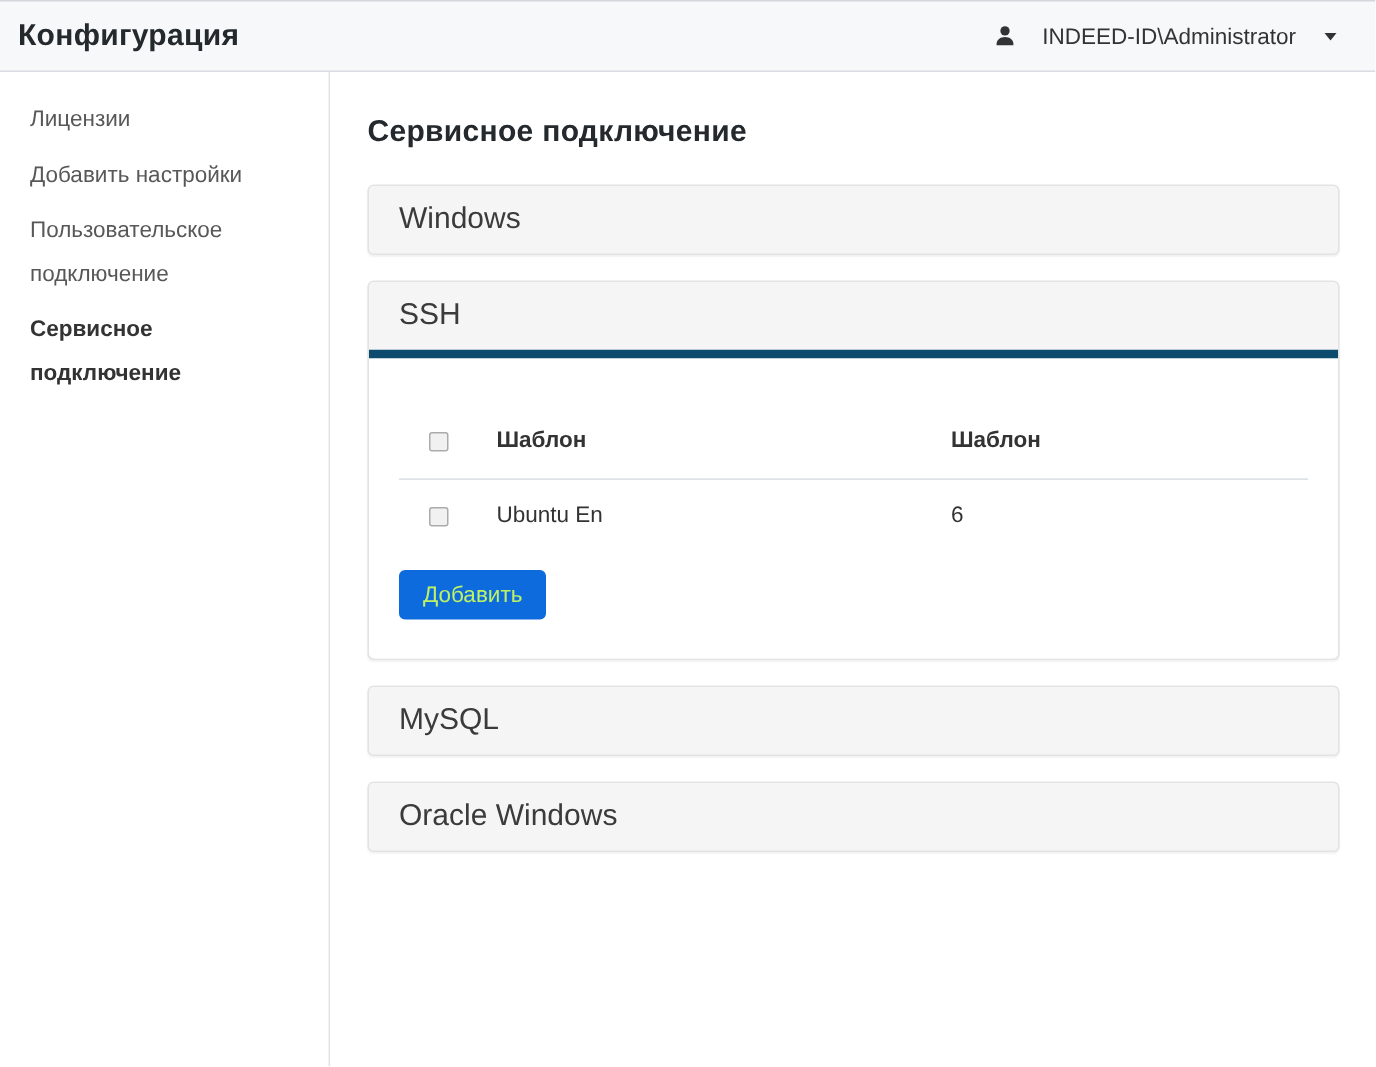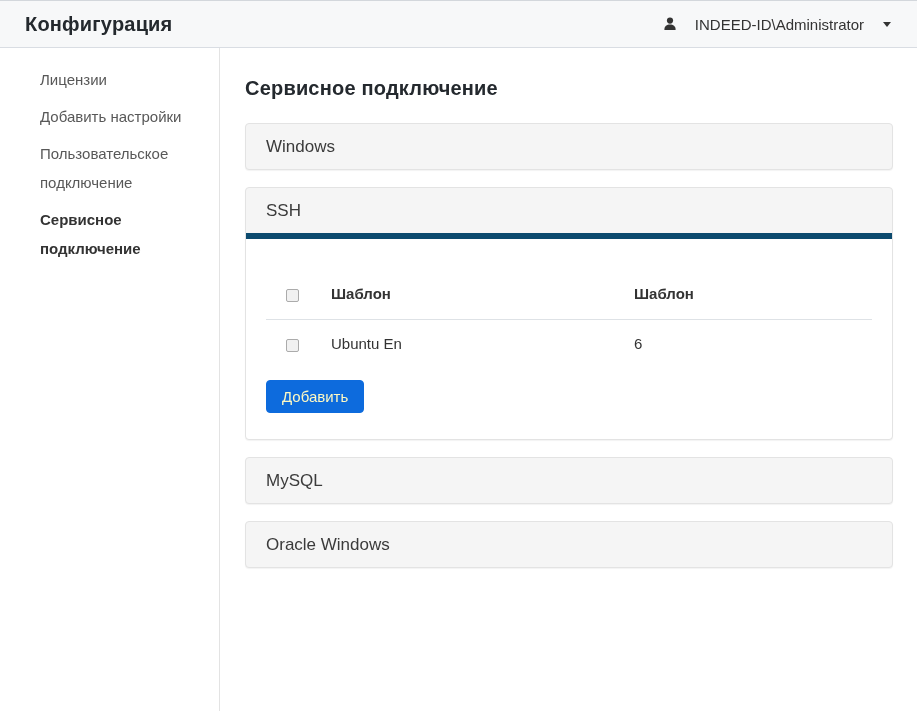--- a/index.html
+++ b/index.html
@@ -14,21 +14,21 @@
 
   
   .app-header {
     height: 48px;
     background: #f7f8f9;
     border-top: 1px solid #d3d7dc;
     border-bottom: 1px solid #d9dde3;
     display: flex;
     align-items: center;
     justify-content: space-between;
-    padding: 0 26px 0 25px;
+    padding: 0 26px 0 12px;
   }
   .app-title {
     margin: 0;
     font-size: 20px;
     font-weight: 600;
     color: #24292e;
     letter-spacing: .2px;
   }
   .user-menu {
     display: flex;
@@ -49,21 +49,21 @@
   }
 
   
   .layout { display: flex; height: 663px; }
 
   
   .sidebar {
     width: 220px;
     flex: 0 0 220px;
     border-right: 1px solid #e3e3e3;
-    padding: 17px 24px 0 40px;
+    padding: 17px 24px 0 20px;
   }
   .sidebar ul { list-style: none; margin: 0; padding: 0; }
   .sidebar li { margin-bottom: 8px; }
   .sidebar a {
     display: block;
     text-decoration: none;
     color: #585858;
     font-size: 15px;
     line-height: 29px;
     cursor: pointer;
@@ -91,21 +91,21 @@
   
   .panel {
     border: 1px solid #e3e3e3;
     border-radius: 4px;
     background: #f5f5f5;
     margin-bottom: 17px;
     box-shadow: 0 1px 1px rgba(0,0,0,.05);
   }
   .panel-header {
     padding: 13px 20px;
-    font-size: 17px;
+    font-size: 20px;
     line-height: 19px;
     color: #3b3b3b;
     cursor: pointer;
   }
   .panel-body {
     background: #ffffff;
     border-top: 6px solid #0c4a6e;
     border-radius: 0 0 4px 4px;
     padding: 36px 20px 26px 20px;
   }
@@ -146,21 +146,21 @@
     cursor: pointer;
   }
 
   .btn-primary {
     display: inline-block;
     margin-top: 14px;
     padding: 6px 15px;
     font-family: "Liberation Sans", sans-serif;
     font-size: 15px;
     line-height: 19px;
-    color: #fef9c3;
+    color: #bef264;
     background: #0d6bdd;
     border: 1px solid #0d6bdd;
     border-radius: 4px;
     cursor: pointer;
   }
 </style>
 </head>
 <body>
 
 <header class="app-header">

